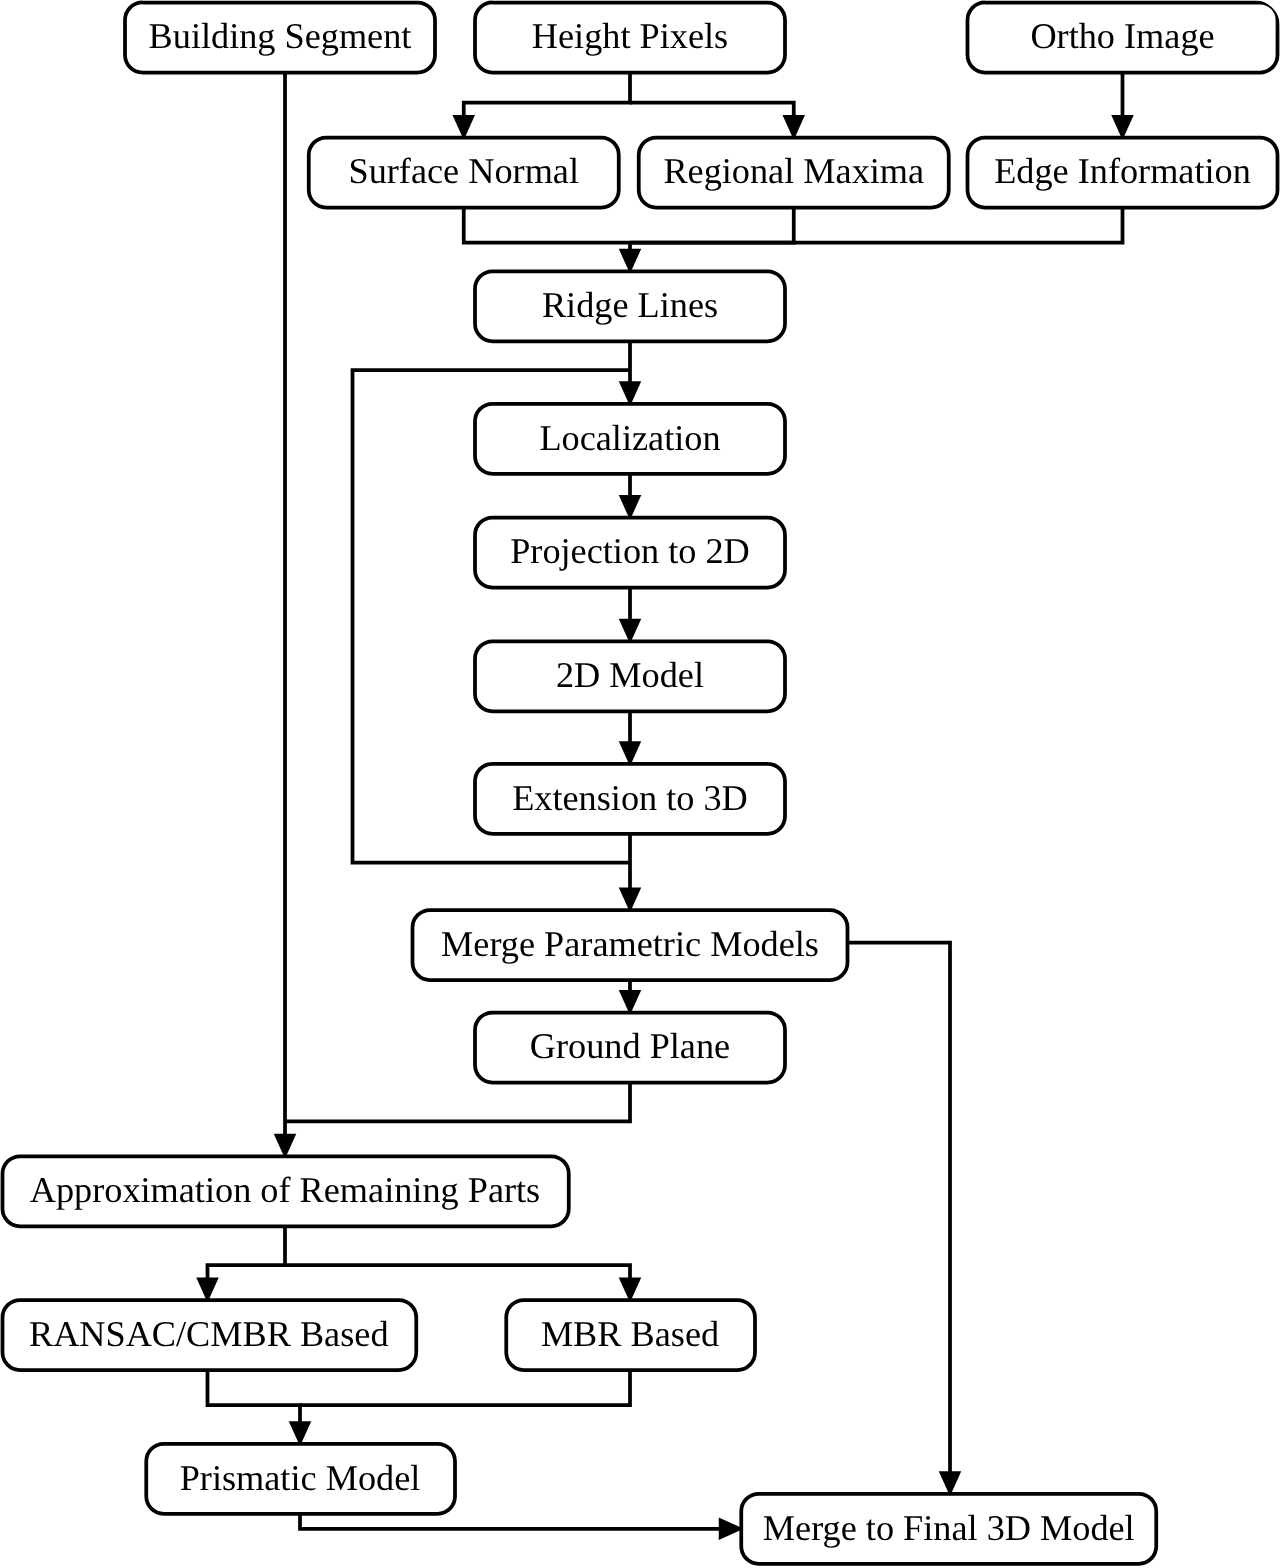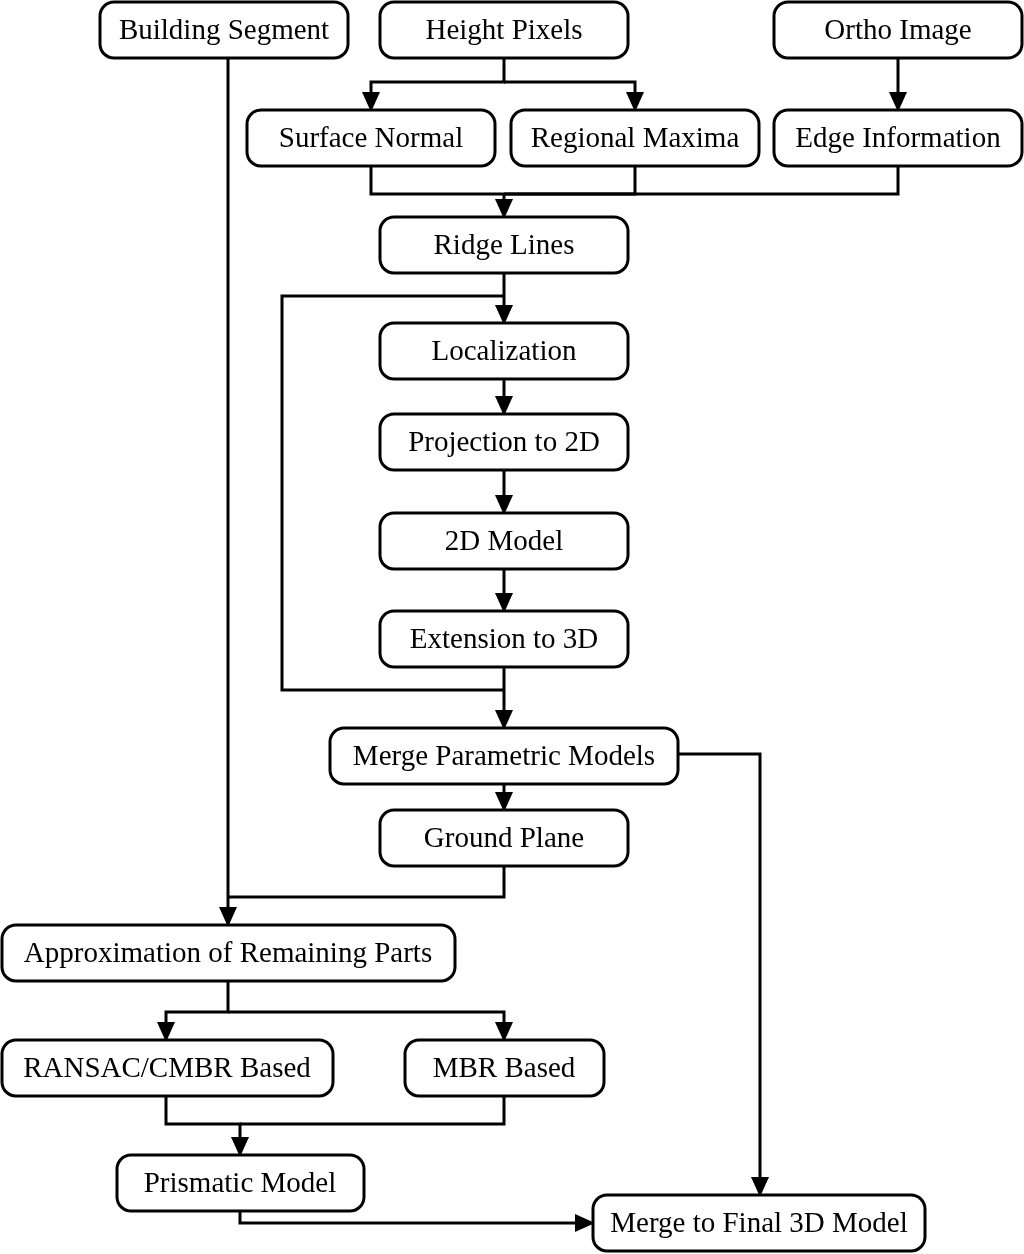--- a/index.html
+++ b/index.html
@@ -7,20 +7,21 @@
     padding: 0;
     background: #ffffff;
   }
   #diagram-root {
     position: relative;
     width: 1024px;
     height: 1254px;
     background: #ffffff;
     font-family: "Liberation Serif", "DejaVu Serif", serif;
     overflow: hidden;
+    border-radius: 21px;
   }
   svg#flow-svg {
     position: absolute;
     top: 0;
     left: 0;
     width: 1024px;
     height: 1254px;
     display: block;
   }
   .node-rect {

